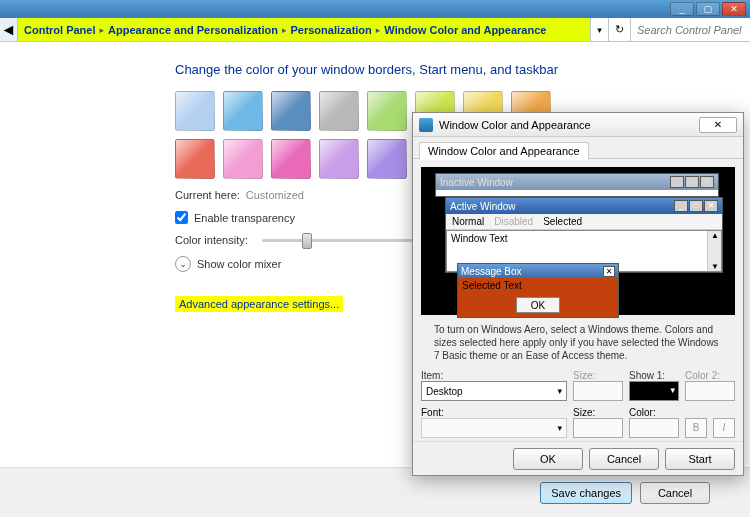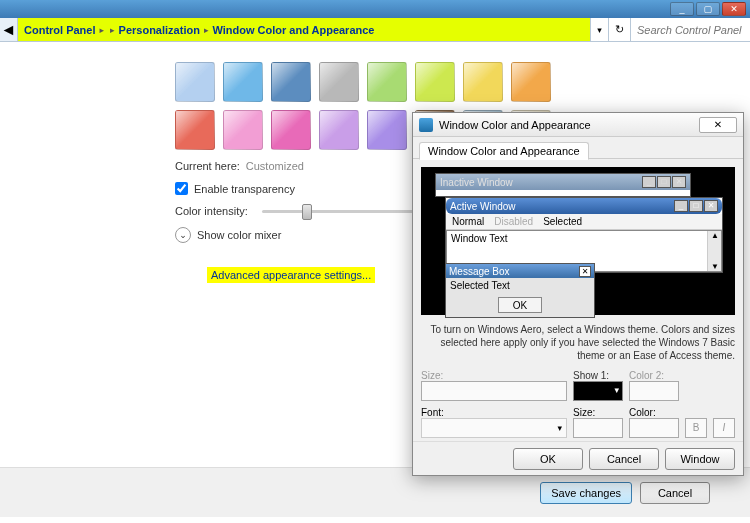--- a/index.html
+++ b/index.html
@@ -26,58 +26,58 @@
 .heading { color: #003399; font-size: 13px; margin-bottom: 14px; }
 .swatches { display: flex; flex-wrap: wrap; gap: 8px; width: 420px; margin-bottom: 10px; }
 .swatch { width: 40px; height: 40px; border-radius: 3px; border: 1px solid rgba(0,0,0,0.15); background: linear-gradient(135deg, rgba(255,255,255,0.7), rgba(255,255,255,0) 50%), var(--c); cursor: pointer; }
 .row { font-size: 11px; color: #333; margin: 10px 0; display: flex; align-items: center; gap: 6px; }
 .row .label-gray { color: #888; }
 .checkbox { width: 13px; height: 13px; }
 .slider-wrap { display: flex; align-items: center; gap: 14px; font-size: 11px; }
 .slider-track { width: 200px; height: 3px; background: #ccc; position: relative; border-radius: 2px; }
 .slider-thumb { position: absolute; top: -6px; left: 40px; width: 10px; height: 16px; background: linear-gradient(#e8e8e8,#bcbcbc); border: 1px solid #888; border-radius: 2px; }
 .expander-btn { width: 16px; height: 16px; border: 1px solid #999; border-radius: 50%; background:#fff; font-size: 9px; text-align: center; line-height: 14px; }
-.link-highlight { background: #ffff00; color: #003399; font-size: 11px; padding: 2px 4px; display: inline-block; cursor: pointer; margin-left: 32px; }
+.link-highlight { background: #ffff00; color: #003399; font-size: 11px; padding: 2px 4px; display: inline-block; cursor: pointer; }
 
 
 .footer { position: absolute; bottom: 6px; left: 0; right: 0; height: 50px; background: #f0f0f0; border-top: 1px solid #ddd; display:flex; justify-content:flex-end; align-items:center; gap:8px; padding-right: 40px; }
 .btn { min-width: 70px; height: 22px; background: linear-gradient(#fefefe,#e4e4e4); border: 1px solid #8a8a8a; border-radius: 3px; font-size: 11px; padding: 0 10px; cursor:pointer; }
 .btn.primary { background: linear-gradient(#eaf6fd,#bee6fd); border-color:#3c7fb1; }
 
 
 .dialog { position: absolute; top: 112px; left: 412px; width: 332px; height: 364px; background: #f0f0f0; border: 1px solid #888; box-shadow: 0 4px 18px rgba(0,0,0,0.35); }
 .dialog-title { height: 24px; background: linear-gradient(#fdfdfd,#e8e8e8); display:flex; align-items:center; padding: 0 6px; font-size: 11px; border-bottom: 1px solid #ccc; }
 .dialog-title .icon { width:14px; height:14px; background: linear-gradient(#4aa3df,#1e6fa8); border-radius:2px; margin-right:6px; }
 .dialog-title .close { margin-left:auto; width:38px; height:16px; border:1px solid #aaa; border-radius:2px; font-size:10px; text-align:center; line-height:14px; background:#fff; cursor:pointer;}
 .tabstrip { height: 22px; background:#f0f0f0; padding: 3px 6px 0 6px; border-bottom:1px solid #ccc; }
 .tab { display:inline-block; background:#fff; border:1px solid #ccc; border-bottom:1px solid #fff; padding: 2px 8px; font-size:11px; border-radius: 3px 3px 0 0; position:relative; top:1px;}
 .dialog-body { padding: 8px; }
 
 .preview { background:#000; padding: 10px 10px 6px 10px; height: 148px; position:relative; }
 .win-frame { position:absolute; background:#fff; border:1px solid #555; }
 .win-frame .tb { height:16px; display:flex; align-items:center; padding:0 4px; font-size:10px; }
 .win-frame .tb .btns { margin-left:auto; display:flex; gap:1px; }
 .win-frame .tb .btns span { width:14px; height:12px; background:#d0d0d0; border:1px solid #555; font-size:8px; text-align:center; line-height:10px; }
-.inactive { top:6px; left:14px; width:256px; height:24px; }
+.inactive { top:6px; left:14px; width:284px; height:24px; }
 .inactive .tb { background: linear-gradient(#a8bdd4,#7b96b5); color:#e0e0e0; }
 .active { top:30px; left:24px; width:278px; }
-.active .tb { background: linear-gradient(#5a8fd6,#2d5fa3); color:#fff;border-radius:6px; }
+.active .tb { background: linear-gradient(#5a8fd6,#2d5fa3); color:#fff; }
 .menubar { background:#f4f4f4; font-size:10px; padding:2px 6px; display:flex; gap:10px; border-bottom:1px solid #ccc; }
 .menubar .disabled { color:#aaa; }
 .textarea-prev { background:#fff; border:1px solid #888; height:42px; font-size:10px; padding:2px 4px; position:relative; }
 .textarea-prev .sbv { position:absolute; right:0; top:0; bottom:0; width:14px; background:#e8e8e8; border-left:1px solid #ccc; }
 .textarea-prev .sbv::before { content:"▲"; position:absolute; top:0; left:3px; font-size:8px; }
 .textarea-prev .sbv::after { content:"▼"; position:absolute; bottom:0; left:3px; font-size:8px; }
-.msgbox { position:absolute; top:96px; left:24px; width:150px; background:#e5e5e5; border:1px solid #555; }
+.msgbox { position:absolute; top:96px; left:36px; width:162px; background:#c2410c; border:1px solid #555; }
 .msgbox .tb { background:linear-gradient(#6a9edb,#3a6fa8); color:#fff; height:14px; font-size:10px; padding:0 3px; display:flex; align-items:center;}
 .msgbox .tb .x { margin-left:auto; background:#fff; color:#000; width:12px; height:11px; border:1px solid #555; font-size:8px; text-align:center; line-height:9px;}
 .msgbox .body { font-size:10px; padding:2px 4px 4px 4px; }
 .msgbox .ok { display:block; margin: 2px auto 4px auto; width:44px; height:16px; font-size:10px; border:1px solid #888; background:#f4f4f4; }
 
-.help-text { font-size: 10px; color:#333; margin: 8px 0; line-height:1.3;text-align:right; }
+.help-text { font-size: 10px; color:#333; margin: 8px 13px; line-height:1.3; }
 
 .item-row { display:grid; grid-template-columns: 1fr 50px 50px 50px; gap:6px; font-size:10px; align-items:end; }
 .item-row label { color:#333; }
 .item-row .dim { color:#999; }
 .combo { height:20px; border:1px solid #888; background:#fff; font-size:10px; padding:0 4px; display:flex; align-items:center; position:relative; }
 .combo::after { content:"▾"; position:absolute; right:4px; font-size:9px; }
 .spin { height:20px; border:1px solid #aaa; background:#fafafa; }
 .colorbtn { height:20px; border:1px solid #888; background:#000; position:relative;}
 .colorbtn::after { content:"▾"; position:absolute; right:3px; top:3px; color:#fff; font-size:9px;}
 .font-row { display:grid; grid-template-columns: 1fr 50px 50px 22px 22px; gap:6px; font-size:10px; align-items:end; margin-top:6px;}
@@ -92,33 +92,35 @@
   <div class="win-btn">_</div>
   <div class="win-btn">▢</div>
   <div class="win-btn close">✕</div>
 </div>
 
 <div class="navbar">
   <div class="nav-buttons">◄</div>
   <div class="breadcrumb">
     <a>Control Panel</a>
       <span class="sep">▸</span>
+    <a>Appearance and Personalization</a>
       <span class="sep">▸</span>
     <a>Personalization</a>
       <span class="sep">▸</span>
     <a>Window Color and Appearance</a>
   </div>
   <div class="dropdown-arrow">▾</div>
   <div class="refresh">↻</div>
   <div class="search">
     <input placeholder="Search Control Panel" style="">
   </div>
 </div>
 
 <div class="main">
+  <div class="heading">Change the color of your window borders, Start menu, and taskbar</div>
 
   <div class="swatches" id="swatches">
       <div class="swatch" style="--c: #b4d0f0;"></div>
       <div class="swatch" style="--c: #6fb8e8;"></div>
       <div class="swatch" style="--c: #5c8dbf;"></div>
       <div class="swatch" style="--c: #b8b8b8;"></div>
       <div class="swatch" style="--c: #a8db72;"></div>
       <div class="swatch" style="--c: #cde84f;"></div>
       <div class="swatch" style="--c: #f2d85a;"></div>
       <div class="swatch" style="--c: #f2a84a;"></div>
@@ -210,32 +212,37 @@
             <span class="x">✕</span>
           </div>
         <div class="body">Selected Text</div>
         <button class="ok">OK</button>
       </div>
     </div>
 
     <div class="help-text">To turn on Windows Aero, select a Windows theme.  Colors and sizes selected here apply only if you have selected the Windows 7 Basic theme or an Ease of Access theme.</div>
 
     <div class="item-row">
+      <div><label>Item:</label>
+        <div class="combo">
+            <span>Desktop</span>
+          </div>
+      </div>
       <div><label class="dim">Size:</label><div class="spin"></div></div>
       <div><label>Show 1:</label><div class="colorbtn"></div></div>
       <div><label class="dim">Color 2:</label><div class="spin"></div></div>
     </div>
 
     <div class="font-row">
       <div><label class="dim">Font:</label><div class="combo" style="background:#fafafa;border-color:#ccc"></div></div>
       <div><label class="dim">Size:</label><div class="spin"></div></div>
       <div><label class="dim">Color:</label><div class="spin"></div></div>
       <div><label>&nbsp;</label><div class="mini">B</div></div>
       <div><label>&nbsp;</label><div class="mini" style="font-style:italic">I</div></div>
     </div>
 
   </div>
   <div class="dialog-footer">
     <button class="btn">OK</button>
     <button class="btn">Cancel</button>
-    <button class="btn">Window</button>
+    <button class="btn">Start</button>
   </div>
 </div>
 
 </body></html>

